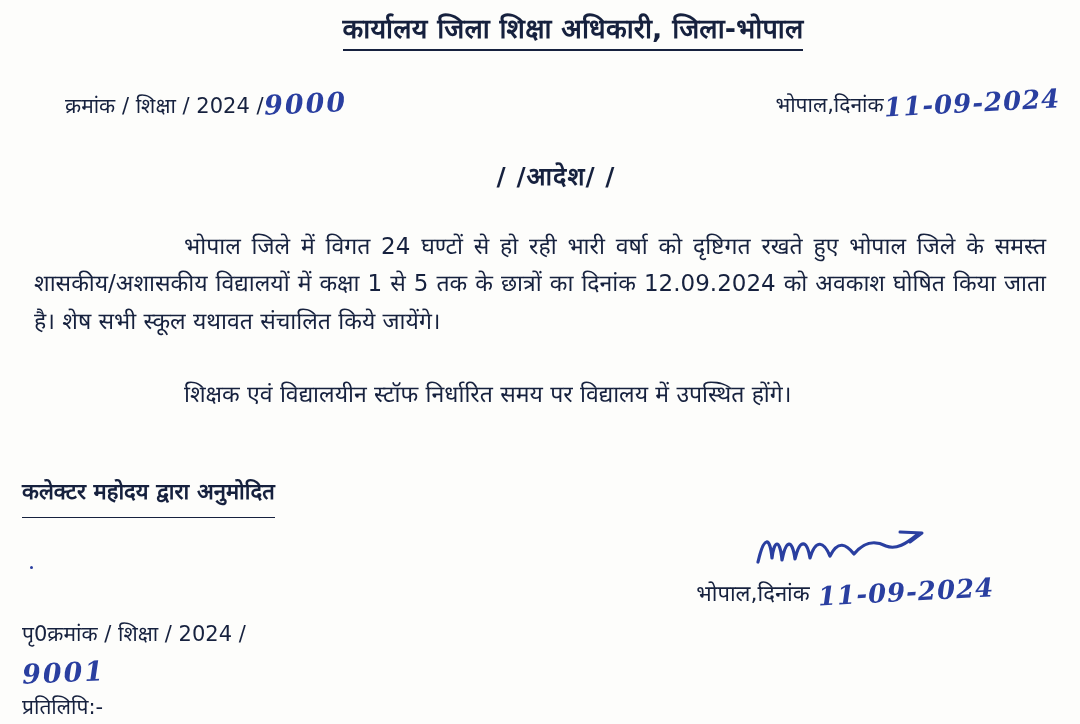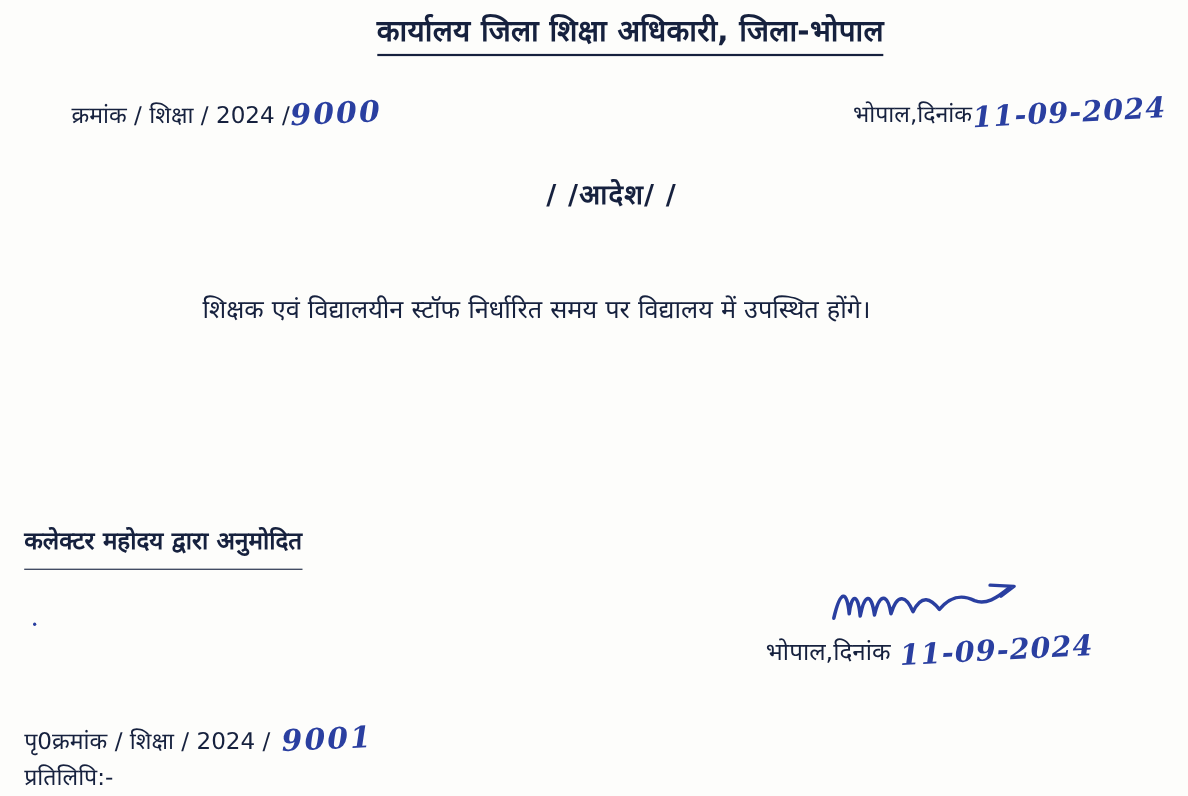--- a/index.html
+++ b/index.html
@@ -158,20 +158,21 @@
   .footer-ref {
     position: absolute;
     bottom: 36px;
     left: 22px;
     display: flex;
     align-items: baseline;
     gap: 10px;
     font-size: 21px;
     color: #16213e;
     white-space: nowrap;
+    flex-direction: column;
   }
   .copy-to {
     position: absolute;
     bottom: 4px;
     left: 22px;
     font-size: 21px;
     color: #16213e;
   }
 
   .tiny-dot {
@@ -200,20 +201,21 @@
     </div>
     <div class="ref-right">
       <span>भोपाल,दिनांक</span>
       <span class="handwritten date">11-09-2024</span>
     </div>
   </div>
 
   <div class="order-heading">/ /आदेश/ /</div>
 
   <div class="body-block">
+    <p class="para indent">भोपाल जिले में विगत 24 घण्टों से हो रही भारी वर्षा को दृष्टिगत रखते हुए भोपाल जिले के समस्त शासकीय/अशासकीय विद्यालयों में कक्षा 1 से 5 तक के छात्रों का दिनांक 12.09.2024 को अवकाश घोषित किया जाता है।  शेष सभी स्कूल यथावत संचालित किये जायेंगे।</p>
     <p class="para second">शिक्षक एवं विद्यालयीन स्टॉफ निर्धारित समय पर विद्यालय में उपस्थित होंगे।</p>
   </div>
 
   <div class="approval">कलेक्टर महोदय द्वारा अनुमोदित</div>
 
   <div class="tiny-dot"></div>
 
   <div class="sign-block">
     <div class="signature-mark">
       <svg width="190" height="44" viewBox="0 0 190 44" fill="none" xmlns="http://www.w3.org/2000/svg">

